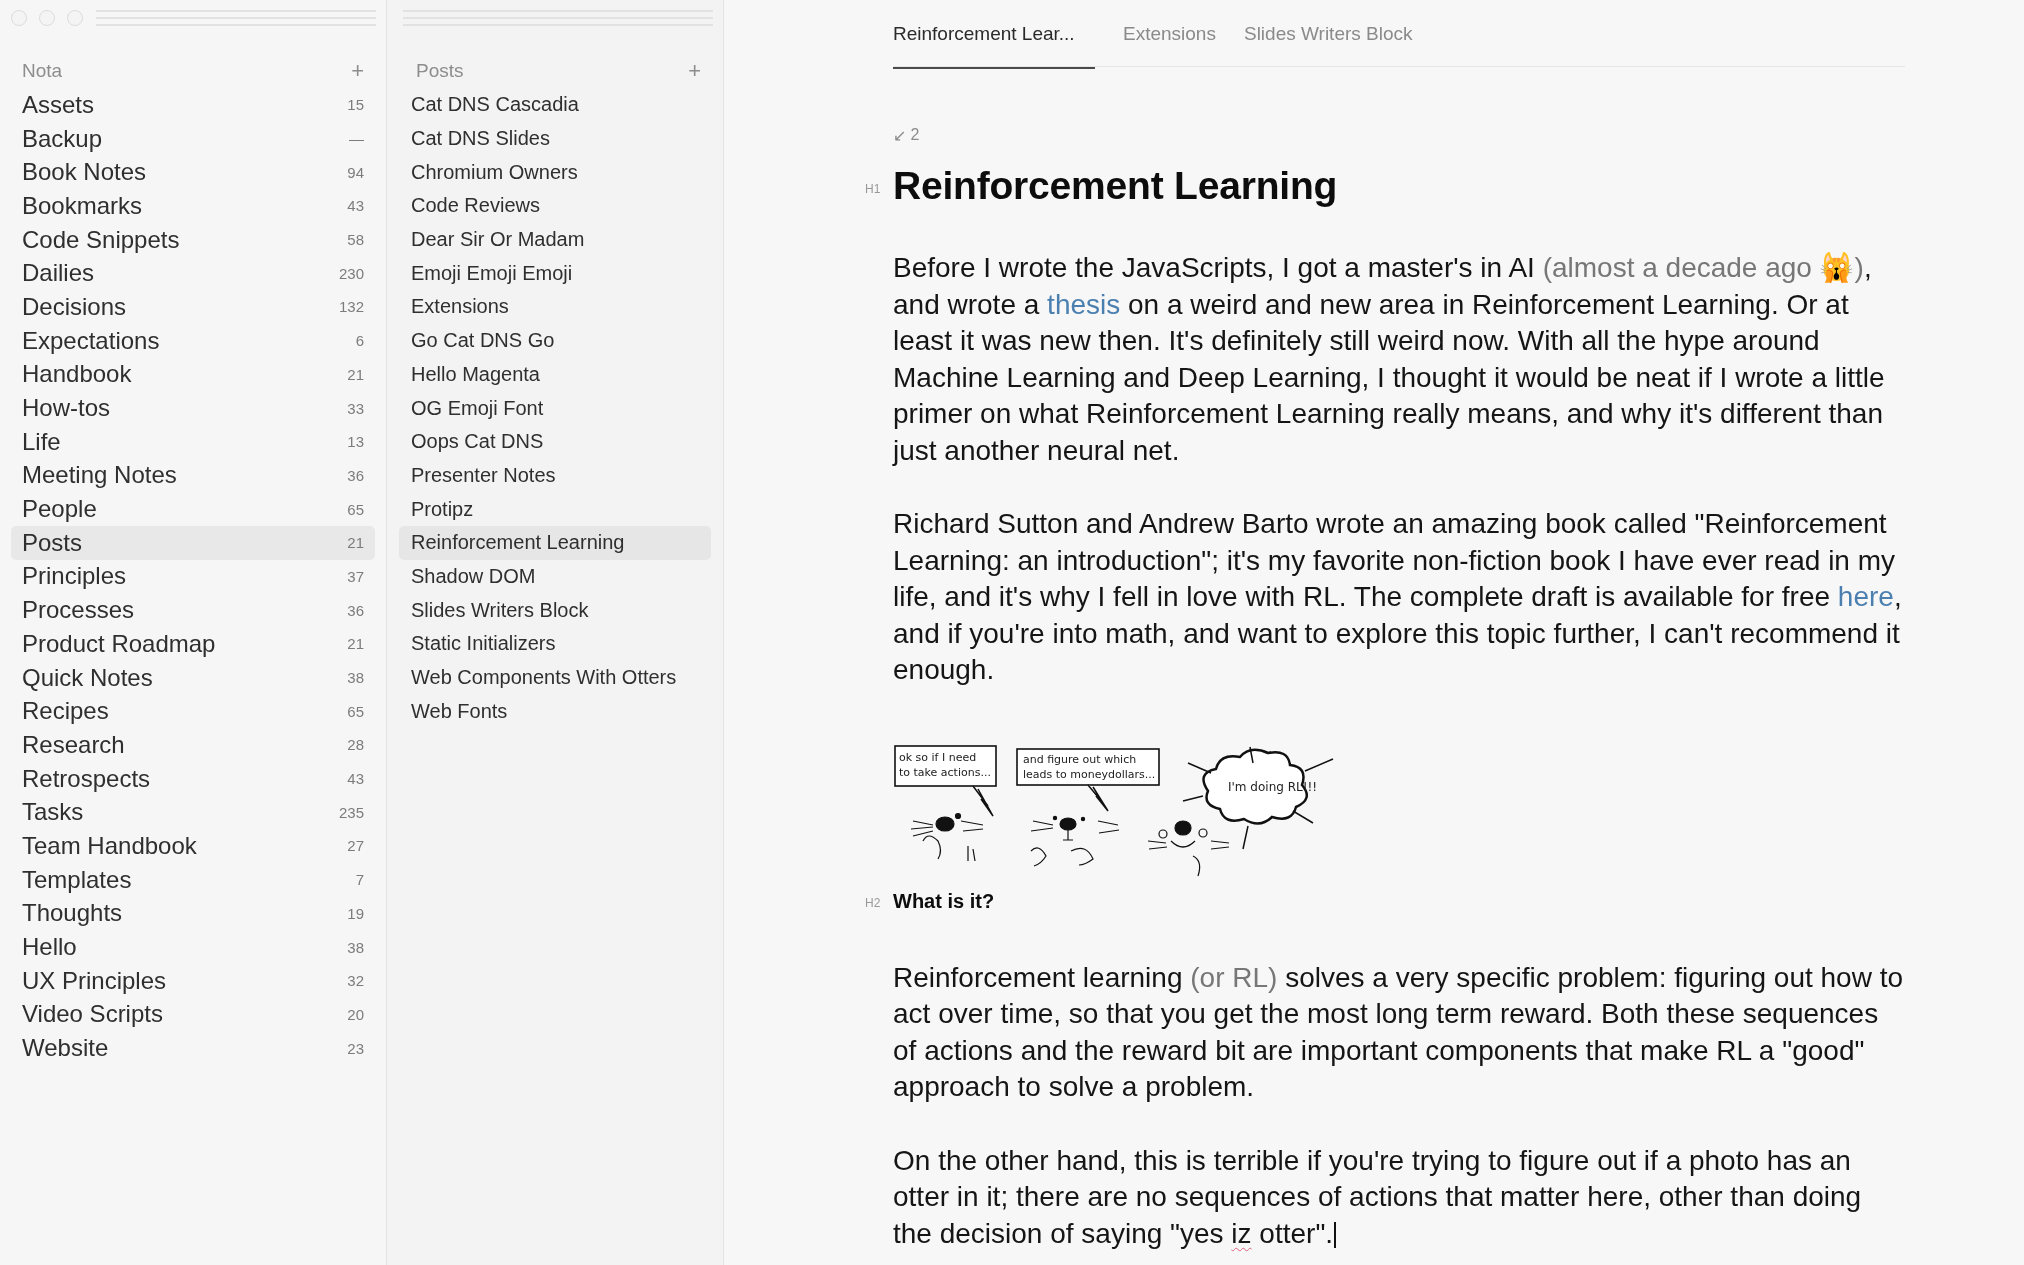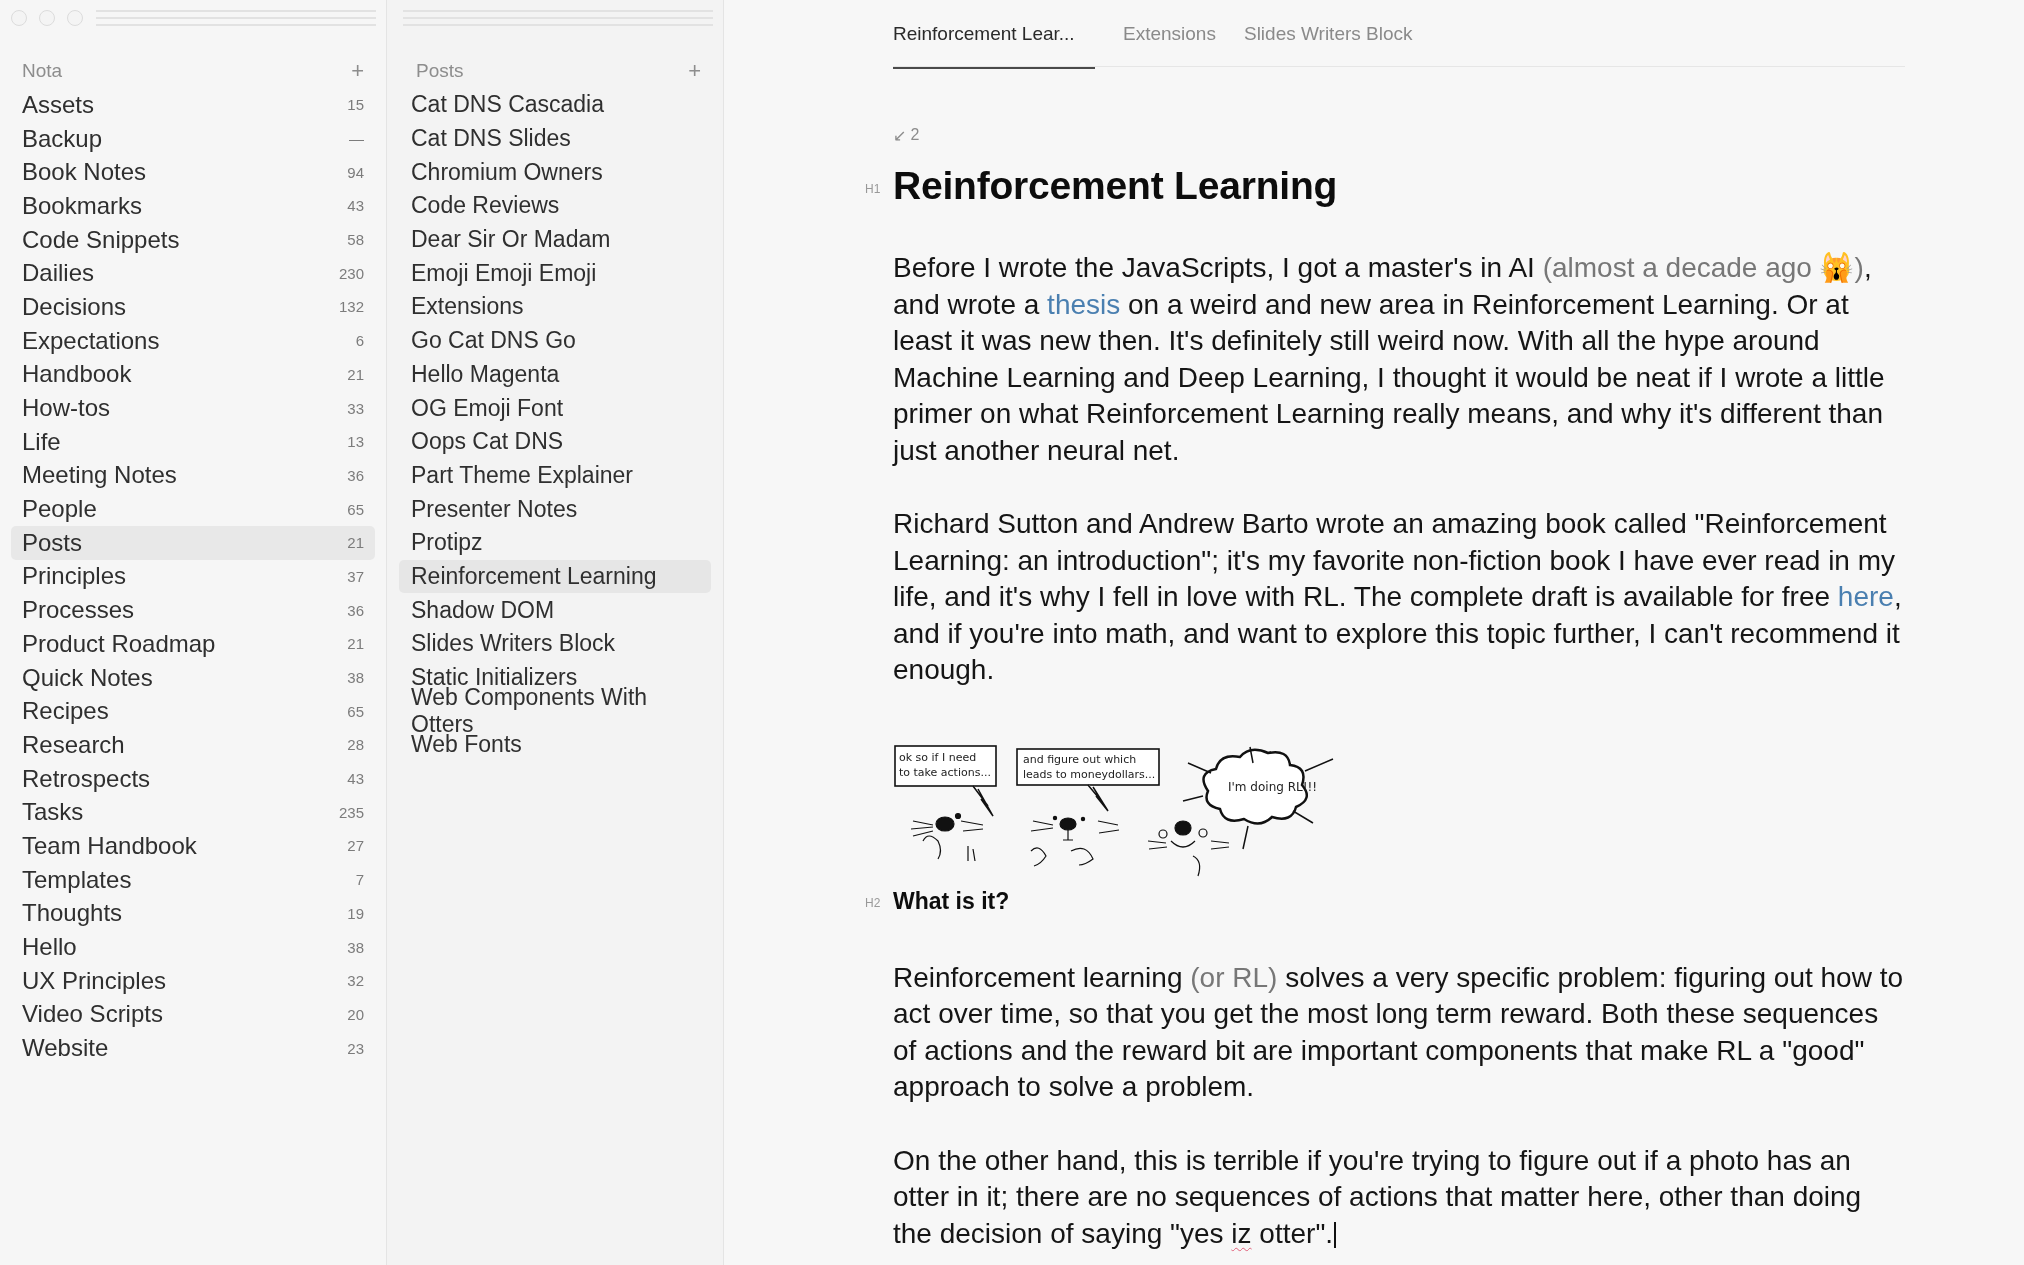--- a/index.html
+++ b/index.html
@@ -22,38 +22,38 @@
   .sidebar-list { list-style: none; padding: 0 11px; }
   .sidebar-list li { height: 33.7px; display: flex; justify-content: space-between; align-items: center; padding: 0 11px; border-radius: 5px; }
   .sidebar-list li .label { font-size: 24px; color: #2f2f2f; }
   .sidebar-list li .count { font-size: 15px; color: #7c7c7c; }
   .sidebar-list li.selected { background: #e8e8e8; }
 
   
   .col2 { width: 337px; height: 100%; background: #f3f3f3; border-right: 1px solid #e4e4e4; position: relative; }
   .col2 .list-head { padding: 0 22px 0 29px; }
   .notes-list { list-style: none; padding: 0 12px 0 12px; }
-  .notes-list li { height: 33.7px; display: flex; align-items: center; padding: 0 12px; border-radius: 5px; font-size: 23px; color: #2f2f2f; }
+  .notes-list li { height: 33.7px; display: flex; align-items: center; padding: 0 12px; border-radius: 5px; font-size: 20px; color: #2f2f2f; }
   .notes-list li.selected { background: #e6e6e6; }
 
   
   .editor { flex: 1; position: relative; background: #f7f7f7; }
   .tabs { position: absolute; left: 169px; top: 0; width: 1012px; height: 67px; border-bottom: 1.5px solid #e6e6e6; display: flex; }
   .tab { font-size: 19px; color: #8a8a8a; height: 67px; display: flex; align-items: center; padding-top: 0; margin-right: 28px; position: relative; }
   .tab.active { color: #2a2a2a; width: 202px; }
   .tab.active::after { content: ""; position: absolute; left: 0; right: 0; bottom: -1.5px; height: 2px; background: #4a4a4a; }
 
   .doc { position: absolute; left: 169px; top: 120px; width: 1012px; }
   .backlinks { font-size: 16px; color: #8c8c8c; height: 30px; display: flex; align-items: center; gap: 4px; }
   .backlinks .arrow { font-size: 16px; }
   .h1-row, .h2-row { position: relative; }
   .hmark { position: absolute; left: -28px; font-size: 12px; color: #999; }
   h1 { font-size: 39px; font-weight: 700; color: #0d0d0d; line-height: 52px; margin-top: 10px; letter-spacing: -0.2px; }
   .h1-row .hmark { top: 22px; }
-  h2 { font-size: 23px; font-weight: 700; color: #0d0d0d; line-height: 40px; }
+  h2 { font-size: 20px; font-weight: 700; color: #0d0d0d; line-height: 40px; }
   .h2-row { }
   .h2-row .hmark { top: 15px; }
   p { font-size: 28px; line-height: 36.5px; color: #151515; }
   .p1 { margin-top: 38px; }
   .p2 { margin-top: 37px; }
   .p3 { margin-top: 39px; }
   .p4 { margin-top: 37px; }
   .aside { color: #777; }
   .link { color: #4a7fb0; }
   .squiggle { text-decoration: underline wavy #e0607a; text-decoration-thickness: 1px; text-underline-offset: 4px; }
@@ -221,21 +221,20 @@
         <li>Cat DNS Slides</li>
         <li>Chromium Owners</li>
         <li>Code Reviews</li>
         <li>Dear Sir Or Madam</li>
         <li>Emoji Emoji Emoji</li>
         <li>Extensions</li>
         <li>Go Cat DNS Go</li>
         <li>Hello Magenta</li>
         <li>OG Emoji Font</li>
         <li>Oops Cat DNS</li>
-        <li>Part Theme Explainer</li>
         <li>Presenter Notes</li>
         <li>Protipz</li>
         <li class="selected">Reinforcement Learning</li>
         <li>Shadow DOM</li>
         <li>Slides Writers Block</li>
         <li>Static Initializers</li>
         <li>Web Components With Otters</li>
         <li>Web Fonts</li>
       </ul>
   </aside>

